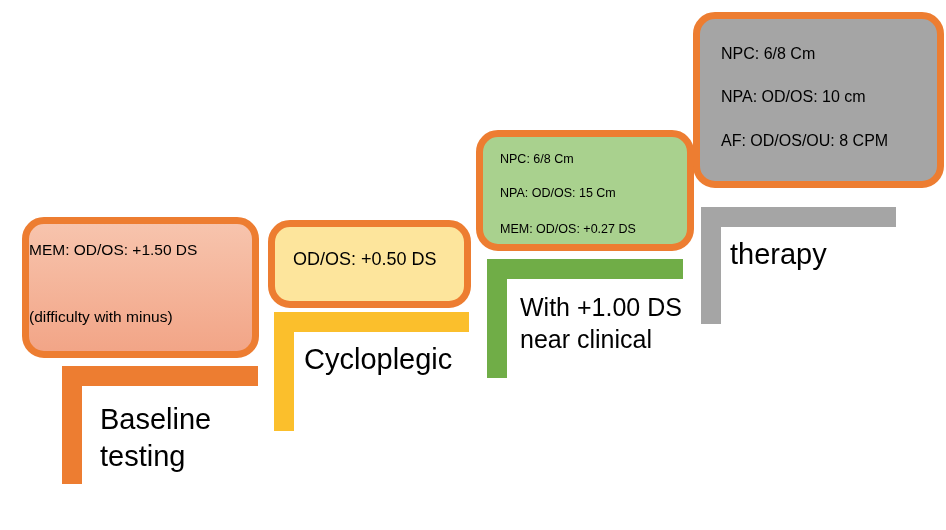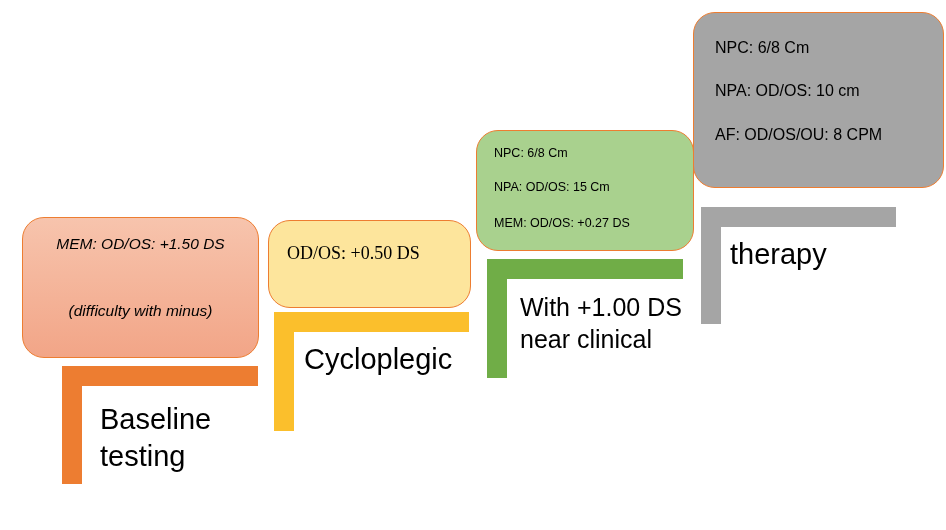--- a/index.html
+++ b/index.html
@@ -4,30 +4,30 @@
   <style>
     html, body { margin: 0; padding: 0; }
     body {
       width: 946px; height: 530px; position: relative; overflow: hidden;
       background: #ffffff;
       font-family: "Liberation Sans", "DejaVu Sans", sans-serif;
       color: #000;
     }
     .box {
       position: absolute; box-sizing: border-box;
-      border: 1px solid #1d4ed8; border-radius: 22px;
+      border: 7px solid #1d4ed8; border-radius: 22px;
     }
     .box .line { position: absolute; white-space: nowrap; }
     .bar { position: absolute; }
     .label { position: absolute; font-size: 29px; line-height: 37px; white-space: nowrap; }
 
     
     #box1 { left: 22px; top: 217px; width: 237px; height: 141px;
       background: linear-gradient(#f7c4ad, #f2a587); }
-    #box1 .line { width: 100%; text-align: center; font-size: 15.5px; font-style: italic; }
+    #box1 .line { width: 100%; text-align: left; font-size: 15.5px; }
     #box1 .l0 { top: 17px; }
     #box1 .l1 { top: 60px; }
     #box1 .l2 { top: 84px; }
     #l1h { left: 62px; top: 366px; width: 196px; height: 20px; }
     #l1v { left: 62px; top: 366px; width: 20px; height: 118px; }
     #t1 { left: 100px; top: 401px; }
 
     
     #box2 { left: 268px; top: 220px; width: 203px; height: 88px; background: #fde59c; }
     #box2 .l0 { left: 18px; top: 22px; font-size: 18px; }
@@ -62,21 +62,21 @@
   <div class="line l0">MEM: OD/OS: +1.50 DS</div>
   <div class="line l2">(difficulty with minus)</div>
 </div>
 <div id="l1h" class="bar" style="background: rgb(237, 125, 49);"></div>
 <div id="l1v" class="bar" style="background: rgb(237, 125, 49);"></div>
 <div id="t1" class="label">
   <div>Baseline</div>
   <div>testing</div>
 </div>
 
-<div id="box2" class="box" style="border-color: rgb(237, 125, 49); font-family: Liberation Serif, serif;">
+<div id="box2" class="box" style="border-color: rgb(237, 125, 49);">
   <div class="line l0">OD/OS: +0.50 DS</div>
 </div>
 <div id="l2h" class="bar" style="background: rgb(251, 191, 44);"></div>
 <div id="l2v" class="bar" style="background: rgb(251, 191, 44);"></div>
 <div id="t2" class="label">
   <div>Cycloplegic</div>
 </div>
 
 <div id="box3" class="box" style="border-color: rgb(237, 125, 49);">
   <div class="line l0">NPC: 6/8 Cm</div>

